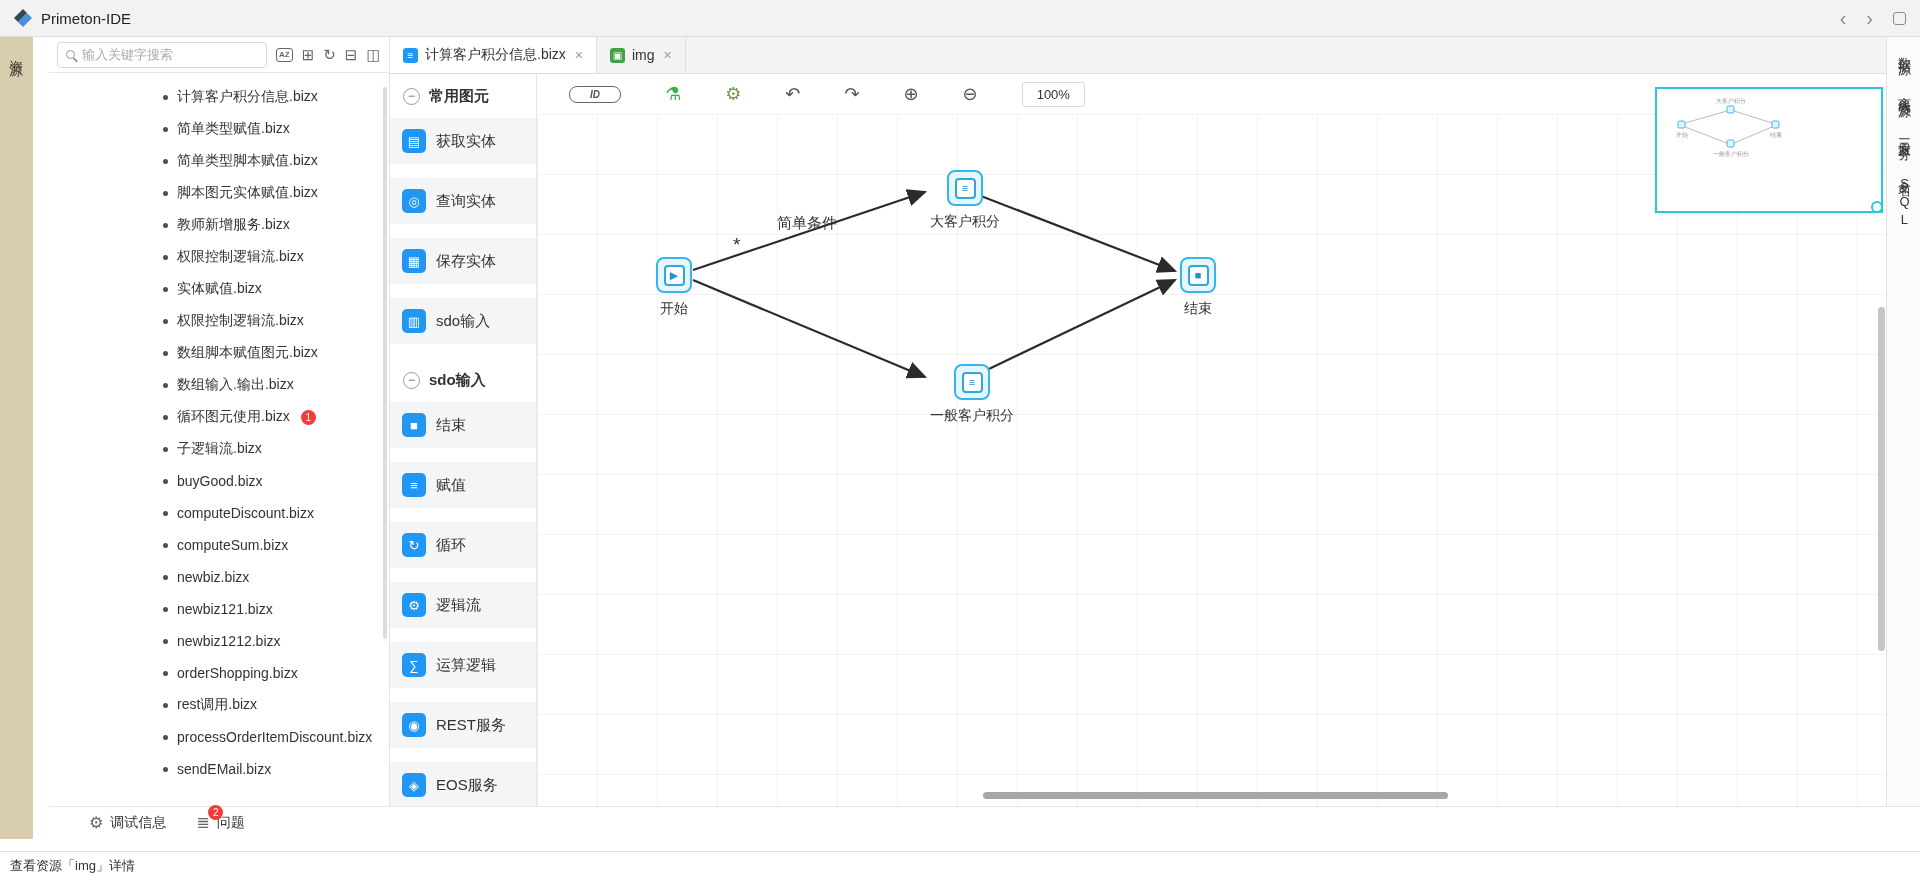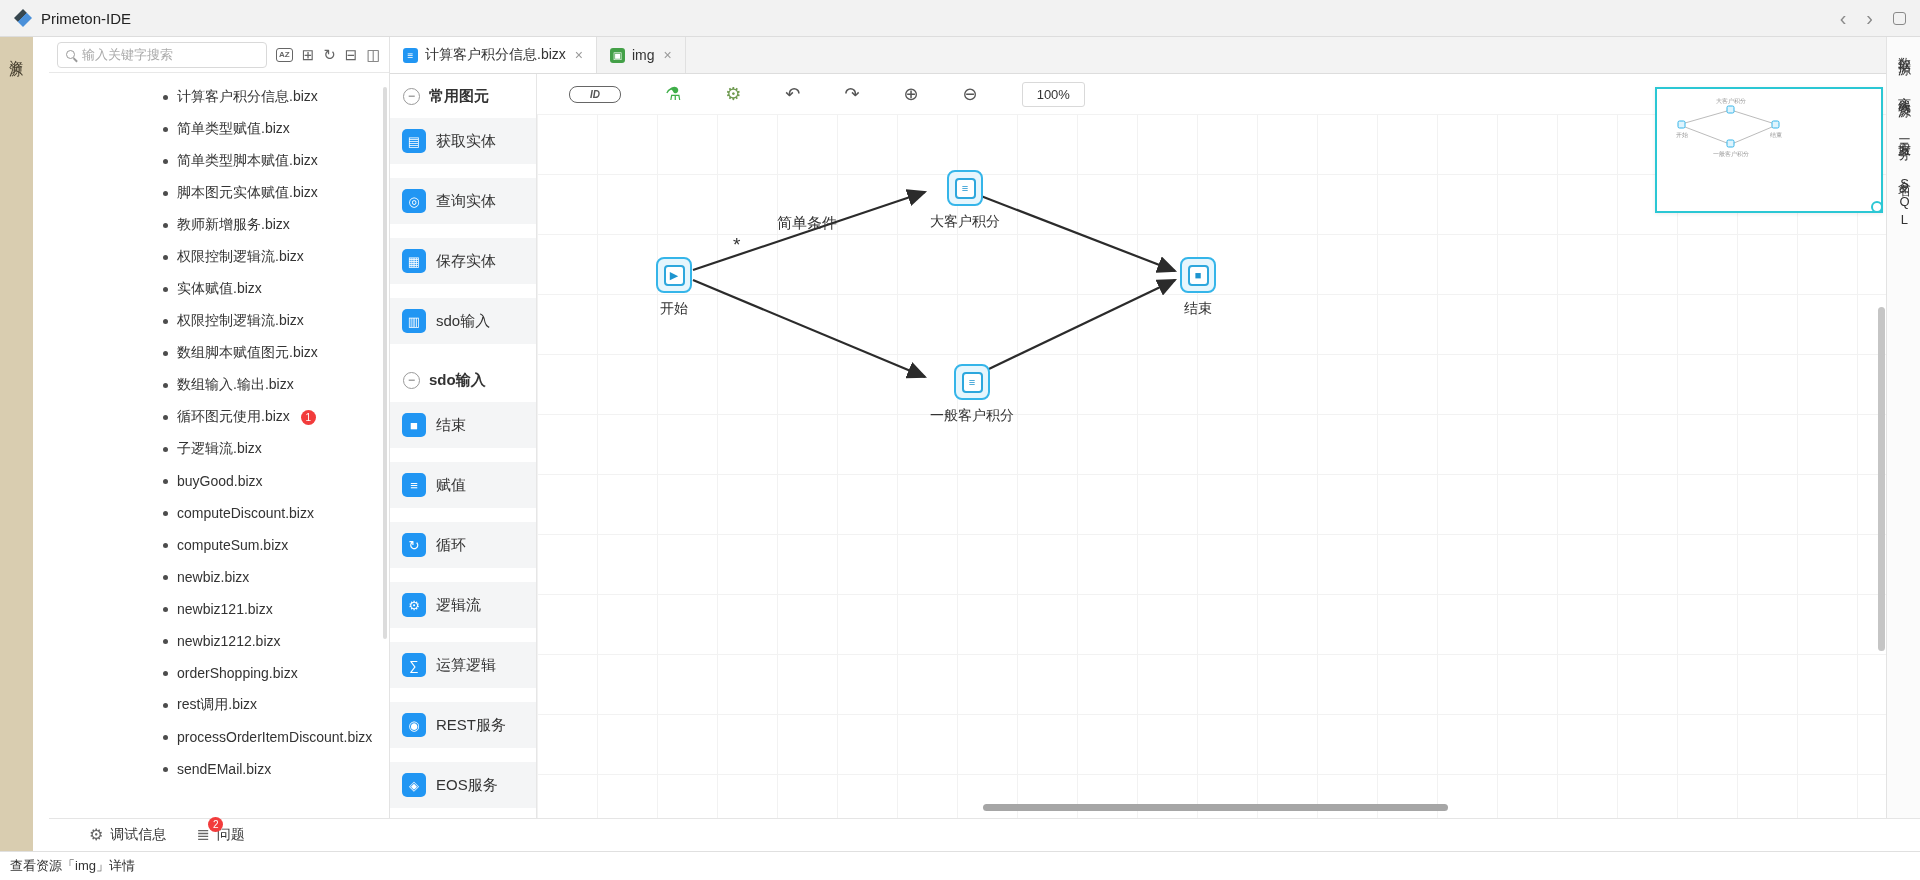--- a/index.html
+++ b/index.html
@@ -140,21 +140,21 @@
   .right-strip .vtab { font-size: 13px; color: #333; cursor: pointer; }
 
   
   .debug-bar { flex: 0 0 33px; border-top: 1px solid #e5e5e5; background: #fff;
     display: flex; align-items: center; gap: 30px; padding-left: 40px; }
   .debug-item { position: relative; display: flex; align-items: center; gap: 7px; font-size: 14px; color: #333; cursor: pointer; }
   .debug-item .mini-icon { font-size: 16px; }
   .debug-item .badge-red { position: absolute; top: -9px; left: 12px; margin: 0; }
 
   .status-bar { flex: 0 0 29px; border-top: 1px solid #e0e0e0; background: #fff;
-    display: flex; align-items: center; padding-left: 10px; font-size: 13px; color: #333; }
+    display: flex; align-items: center; padding-left: 10px; font-size: 13px; color: #333; margin-top: 12px; }
 </style>
 </head>
 <body>
 
 <div class="app">
 
   <div class="titlebar">
     <span class="logo"></span>
     <span class="app-title">Primeton-IDE</span>
     <span class="titlebar-right">

